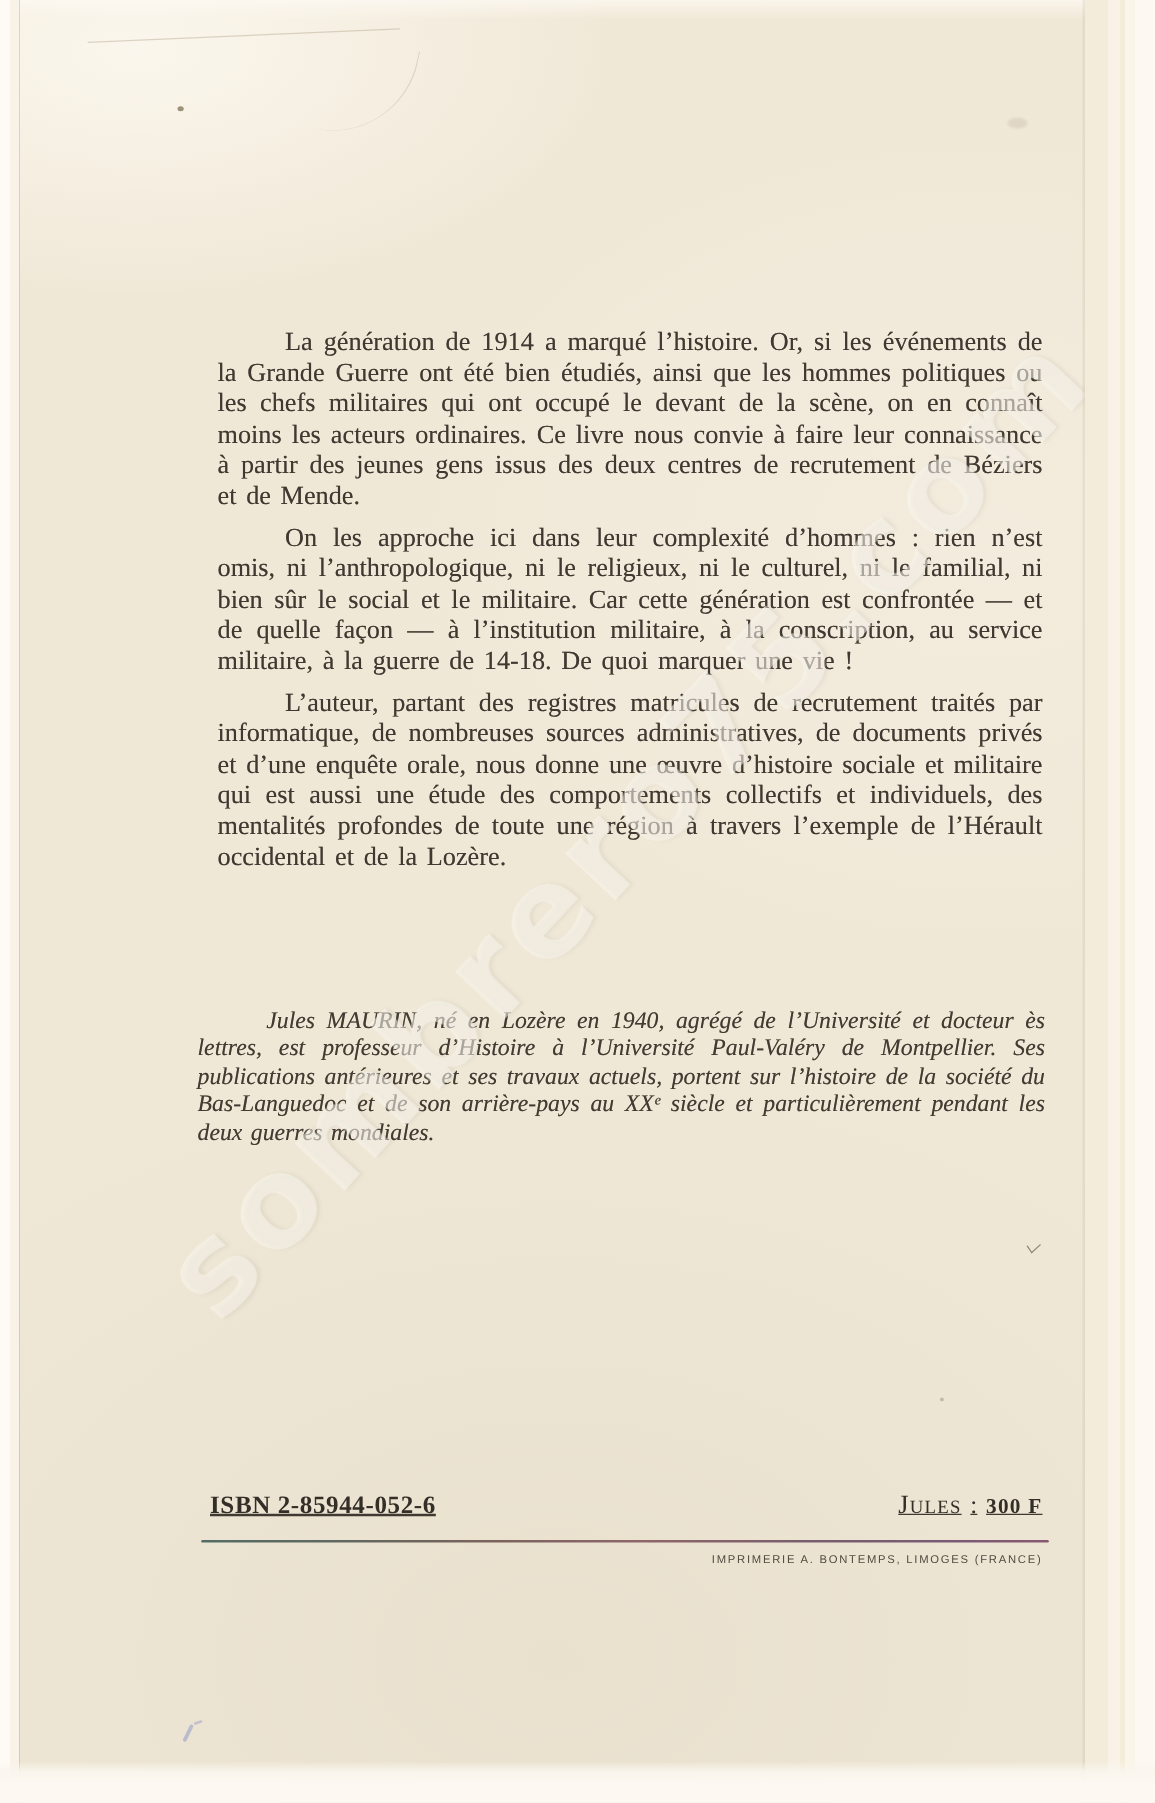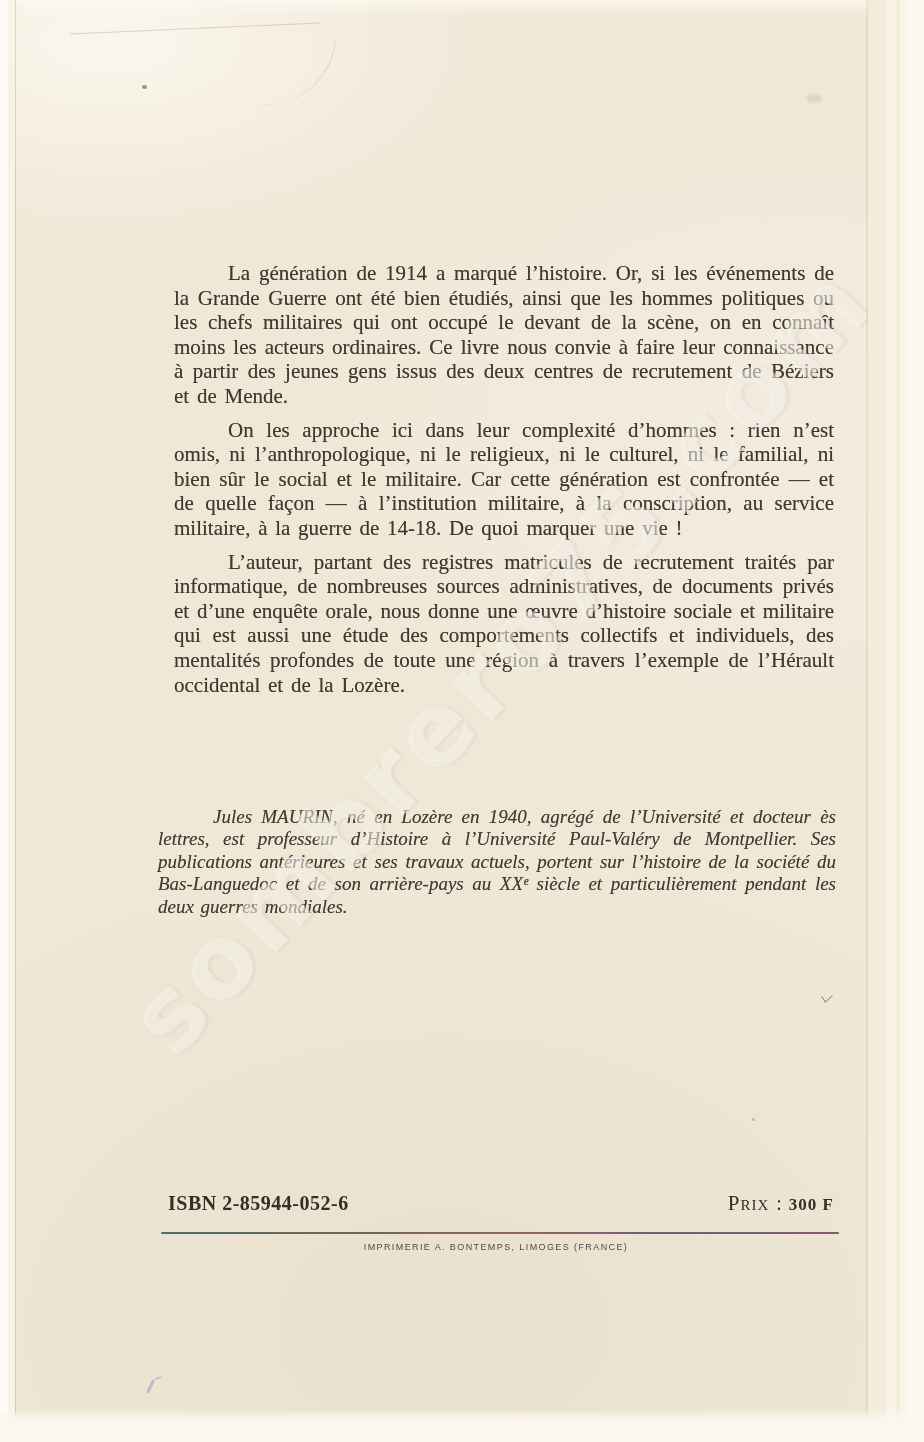--- a/index.html
+++ b/index.html
@@ -63,38 +63,38 @@
   .bio{
     position:absolute;left:158px;top:806px;width:678px;z-index:2;
     margin:0;font-size:19px;line-height:22.4px;font-style:italic;
     text-align:justify;text-indent:55px;word-spacing:2px;
     color:#413b32;
     font-family:"Liberation Serif","DejaVu Serif","DejaVu Sans",serif;
     text-shadow:0 0 0.4px rgba(58,50,40,0.5);
   }
   .bottom-row{
     position:absolute;left:158px;top:1191px;width:676px;z-index:2;
-    display:flex;justify-content:space-between;align-items:baseline;
+    display:flex;justify-content:space-between;align-items:baseline;text-decoration:underline;
   }
   .isbn{
     margin-left:10px;font-size:20px;font-weight:bold;letter-spacing:0.5px;
     color:#332e27;
   }
   .price{color:#332e27;white-space:nowrap;}
   .price-label{font-variant:small-caps;font-size:21px;letter-spacing:1px;}
   .price-sep{font-size:20px;margin:0 7px;}
   .price-value{font-size:17px;font-weight:bold;letter-spacing:1px;}
   .rule{
     position:absolute;left:161px;top:1232px;width:678px;height:2px;z-index:2;
     border-radius:1px;opacity:0.9;
     background:linear-gradient(90deg,#44605a 0%,#4d5c55 14%,#6e5550 34%,#84595f 52%,#6b4f62 72%,#6d4b6b 88%,#7c4a66 100%);
   }
   .imprint{
     position:absolute;left:158px;top:1242px;width:676px;z-index:2;
-    text-align:center;font-family:"Liberation Sans","DejaVu Sans",sans-serif;
+    text-align:right;font-family:"Liberation Sans","DejaVu Sans",sans-serif;
     font-size:9px;letter-spacing:1.4px;color:#504a41;
   }
   
   .watermark{
     position:absolute;left:502px;top:660px;z-index:5;
     transform:translate(-50%,-50%) rotate(-47deg);
     font-family:"DejaVu Sans","Liberation Sans",sans-serif;
     font-weight:bold;font-size:100px;line-height:1;letter-spacing:6px;
     color:rgba(252,248,240,0.55);white-space:nowrap;
     filter:blur(0.6px);
@@ -124,21 +124,21 @@
   <div class="blurb">
     <p>La génération de 1914 a marqué l’histoire. Or, si les événements de la Grande Guerre ont été bien étudiés, ainsi que les hommes politiques ou les chefs militaires qui ont occupé le devant de la scène, on en connaît moins les acteurs ordinaires. Ce livre nous convie à faire leur connaissance à partir des jeunes gens issus des deux centres de recrutement de Béziers et de Mende.</p>
     <p>On les approche ici dans leur complexité d’hommes : rien n’est omis, ni l’anthropologique, ni le religieux, ni le culturel, ni le familial, ni bien sûr le social et le militaire. Car cette génération est confrontée — et de quelle façon — à l’institution militaire, à la conscription, au service militaire, à la guerre de 14-18. De quoi marquer une vie !</p>
     <p>L’auteur, partant des registres matricules de recrutement traités par informatique, de nombreuses sources administratives, de documents privés et d’une enquête orale, nous donne une œuvre d’histoire sociale et militaire qui est aussi une étude des comportements collectifs et individuels, des mentalités profondes de toute une région à travers l’exemple de l’Hérault occidental et de la Lozère.</p>
   </div>
 
   <p class="bio">Jules MAURIN, né en Lozère en 1940, agrégé de l’Université et docteur ès lettres, est professeur d’Histoire à l’Université Paul-Valéry de Montpellier. Ses publications antérieures et ses travaux actuels, portent sur l’histoire de la société du Bas-Languedoc et de son arrière-pays au XXᵉ siècle et particulièrement pendant les deux guerres mondiales.</p>
 
   <div class="bottom-row">
     <span class="isbn">ISBN 2-85944-052-6</span>
-    <span class="price"><span class="price-label">Prix</span><span class="price-sep">:</span><span class="price-value">300 F</span></span>
+    <span class="price"><span class="price-label">Jules</span><span class="price-sep">:</span><span class="price-value">300 F</span></span>
   </div>
 
   <div class="rule"></div>
   <div class="imprint">IMPRIMERIE A. BONTEMPS, LIMOGES (FRANCE)</div>
 
   <div class="watermark">sombrero75.com</div>
 
   <div class="speck1"></div>
   <div class="speck2"></div>
   <div class="speck3"></div>

